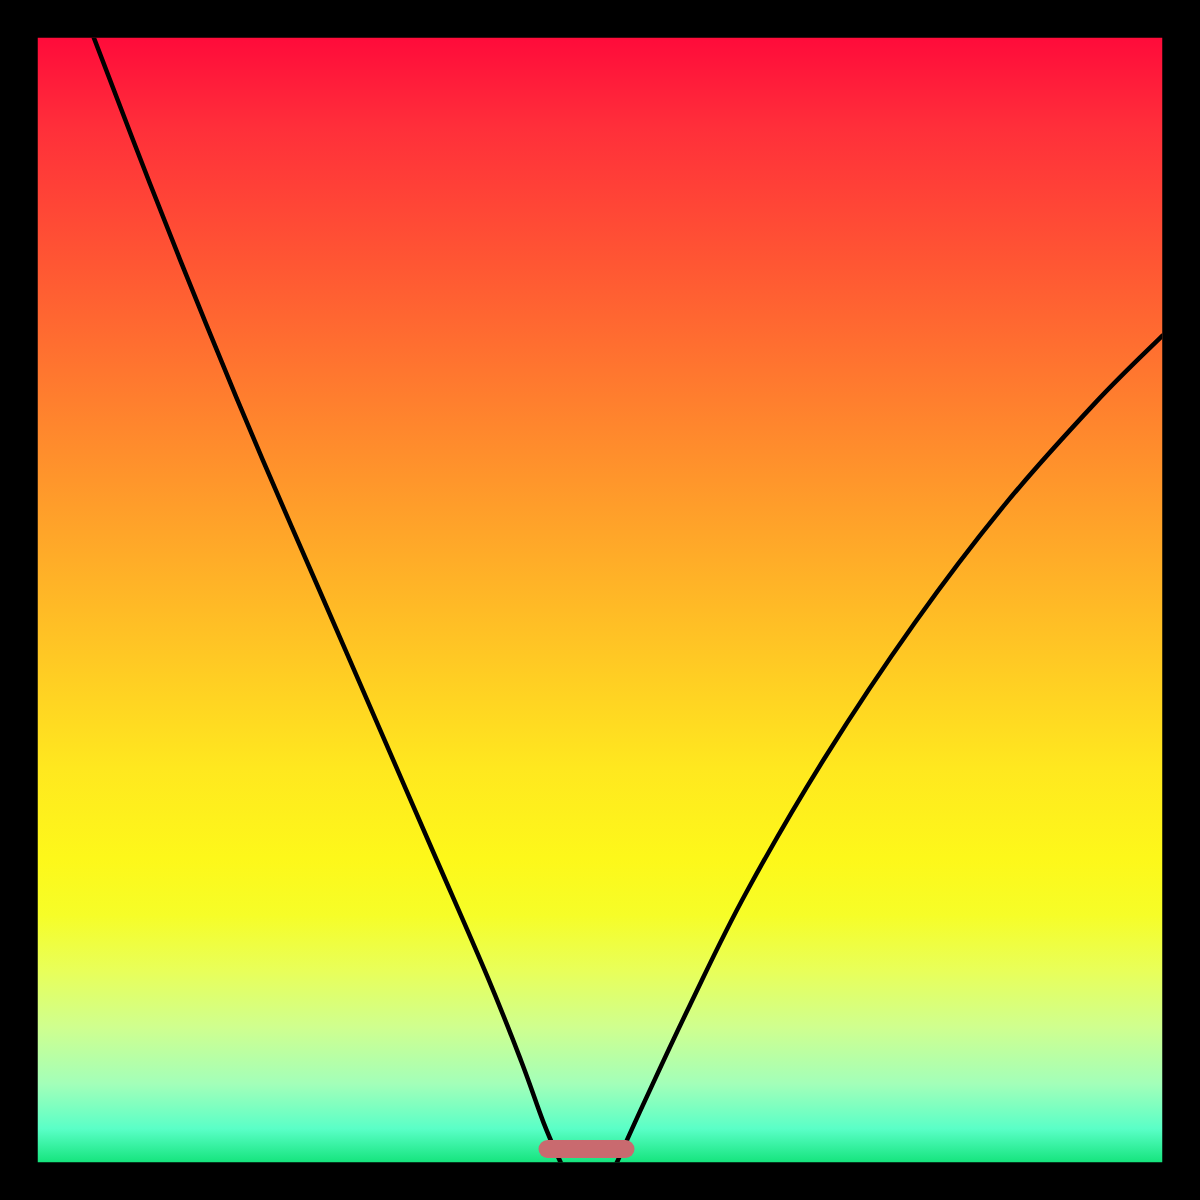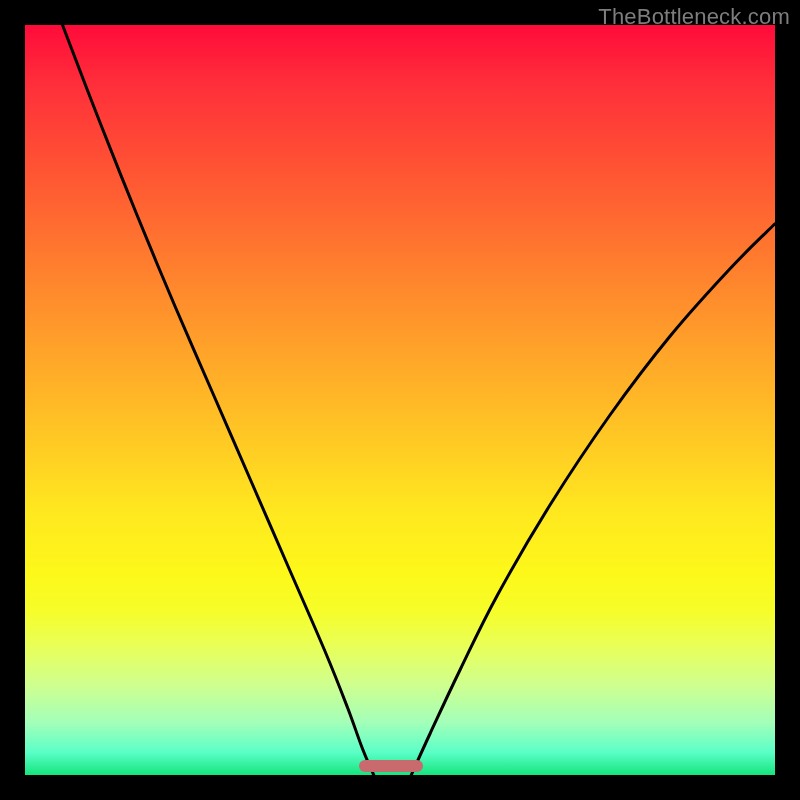--- a/index.html
+++ b/index.html
@@ -76,14 +76,13 @@
     <div class="gradient-bg"></div>
 
     <svg class="curve" viewBox="0 0 750 750" preserveAspectRatio="none">
       <path id="left-branch-path" fill="none" stroke="#000" stroke-width="3" stroke-linecap="round" d="M 37.5 0 C 44.25 17.55, 61.5 63.075, 75 97.5 C 88.5 131.925, 99 158.175, 112.5 191.25 C 126 224.325, 136.5 249.525, 150 281.25 C 163.5 312.975, 174 336.45, 187.5 367.5 C 201 398.55, 211.5 422.7, 225 453.75 C 238.5 484.8, 249 508.95, 262.5 540 C 276 571.05, 289.2 600.6, 300 626.25 C 310.8 651.9, 315.75 664.95, 322.5 682.5 C 329.25 700.05, 332.775 711.6, 337.5 723.75 C 342.225 735.9, 346.725 745.275, 348.75 750"></path>
       <path id="right-branch-path" fill="none" stroke="#000" stroke-width="3" stroke-linecap="round" d="M 386.25 750 C 389.625 742.575, 396.225 727.65, 405 708.75 C 413.775 689.85, 422.84999999999997 669.975, 434.99999999999994 645 C 447.1499999999999 620.025, 456.3 599.7, 472.5 570 C 488.7 540.3, 504.75 512.4, 525 480 C 545.25 447.6, 563.4 420.375, 585 390 C 606.6 359.625, 623.4 337.575, 645 311.25 C 666.6 284.925, 686.1 263.99999999999994, 705 243.74999999999994 C 723.9 223.49999999999994, 741.9 206.85, 750 198.75"></path>
     </svg>
 
     <div class="marker" id="bottleneck-marker" style="left: 333.75px; width: 63.75px; bottom: 3px; background: rgb(201, 106, 111);"></div>
   </div>
 
-  <div class="watermark">TheBottleneck.com</div>
 </div>
 
 </body></html>

